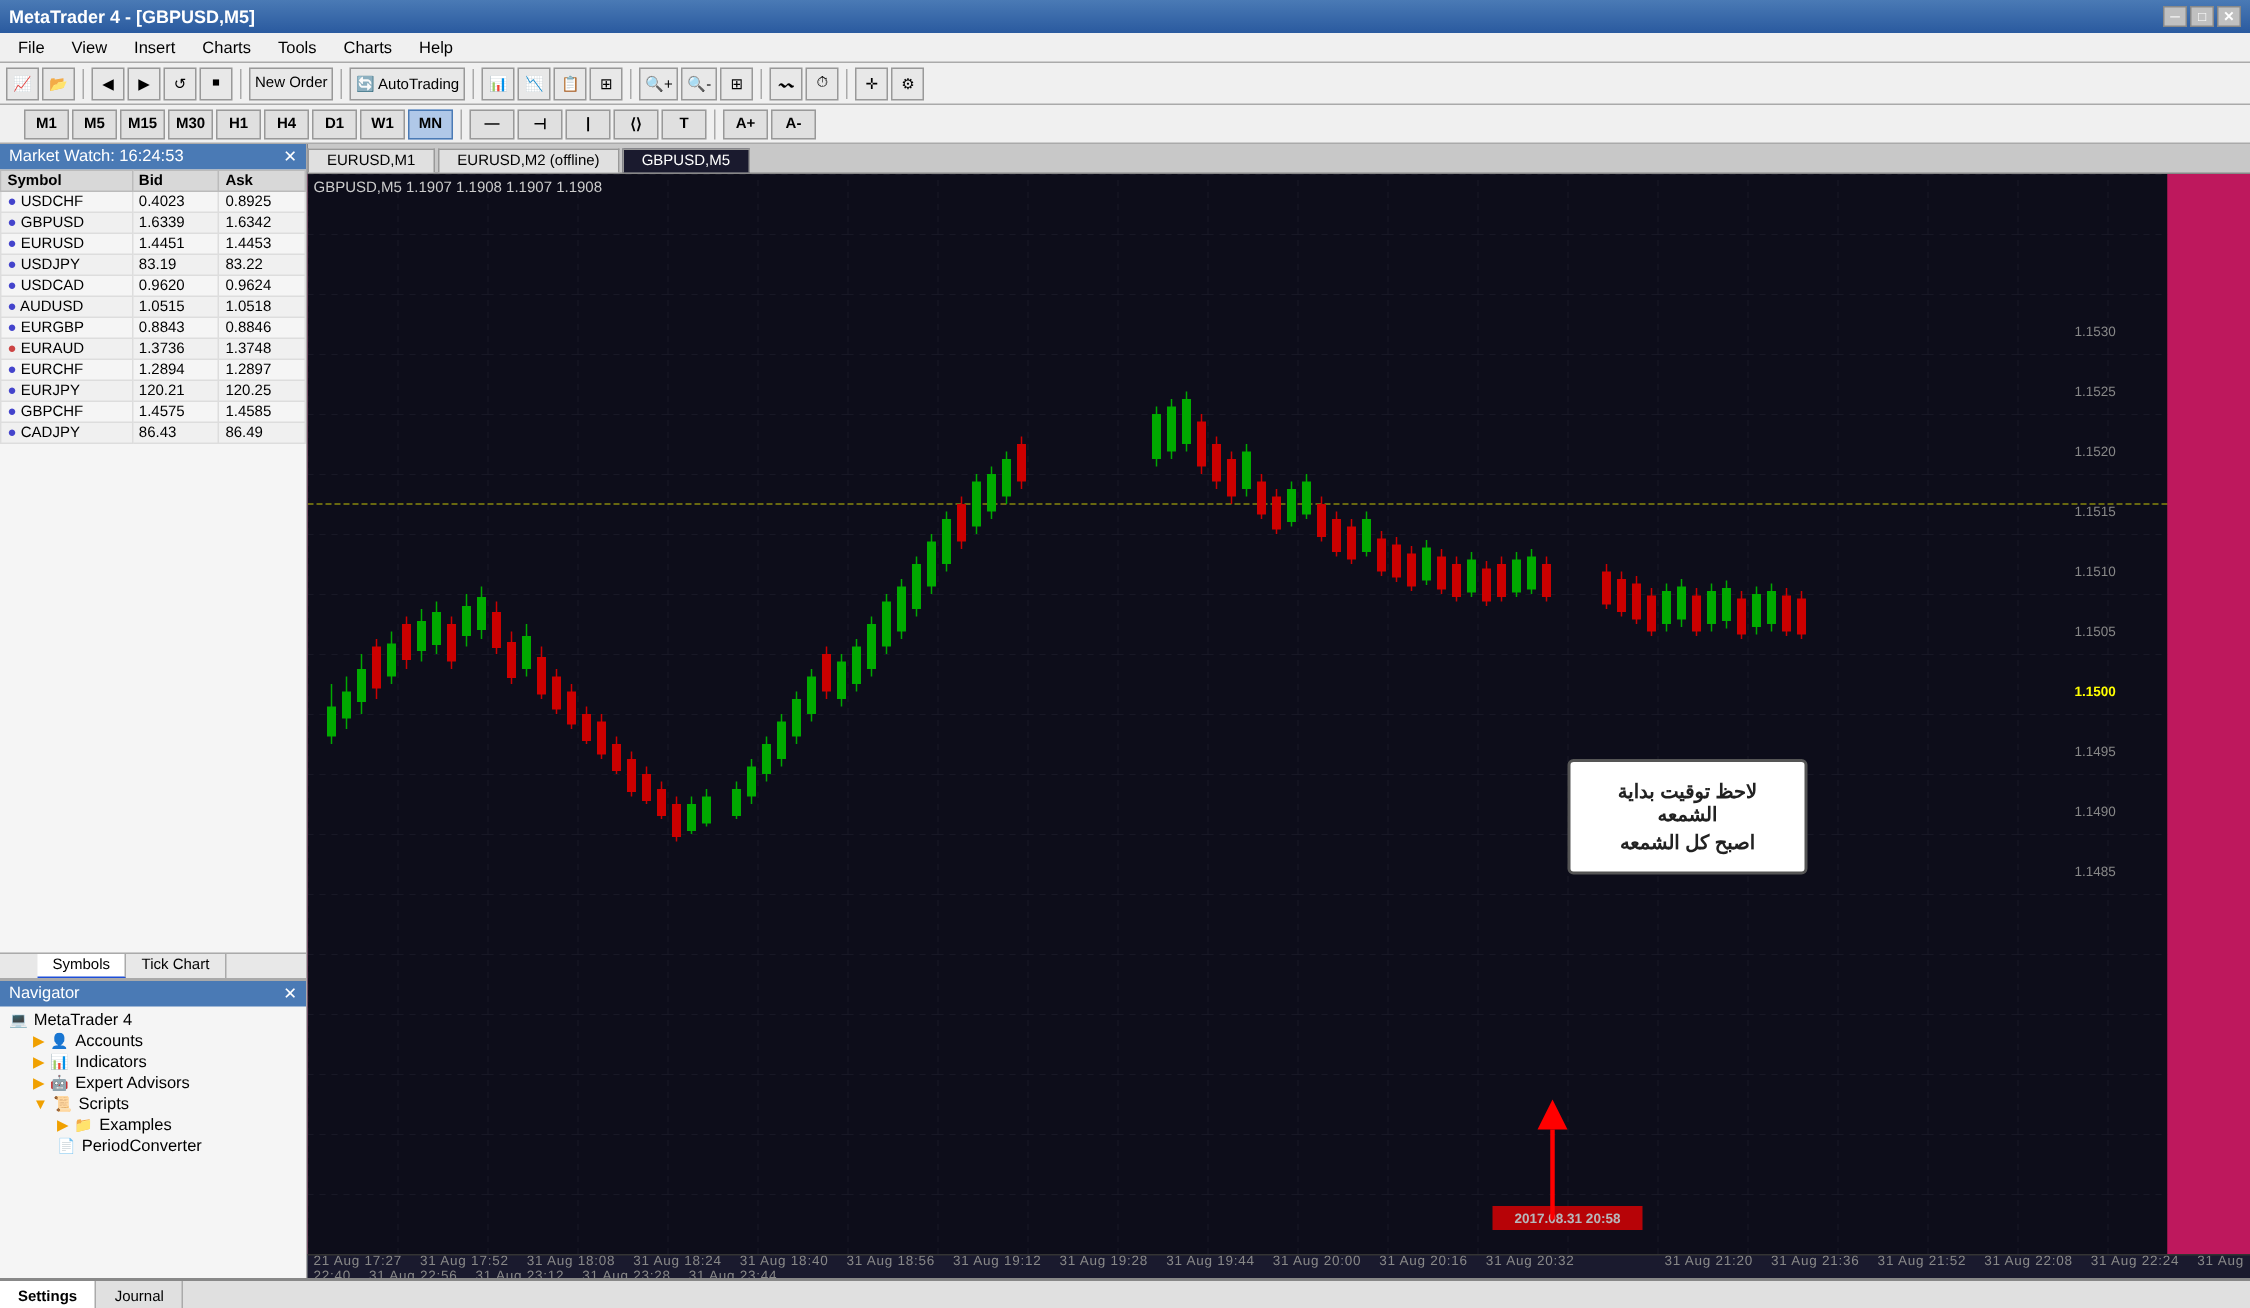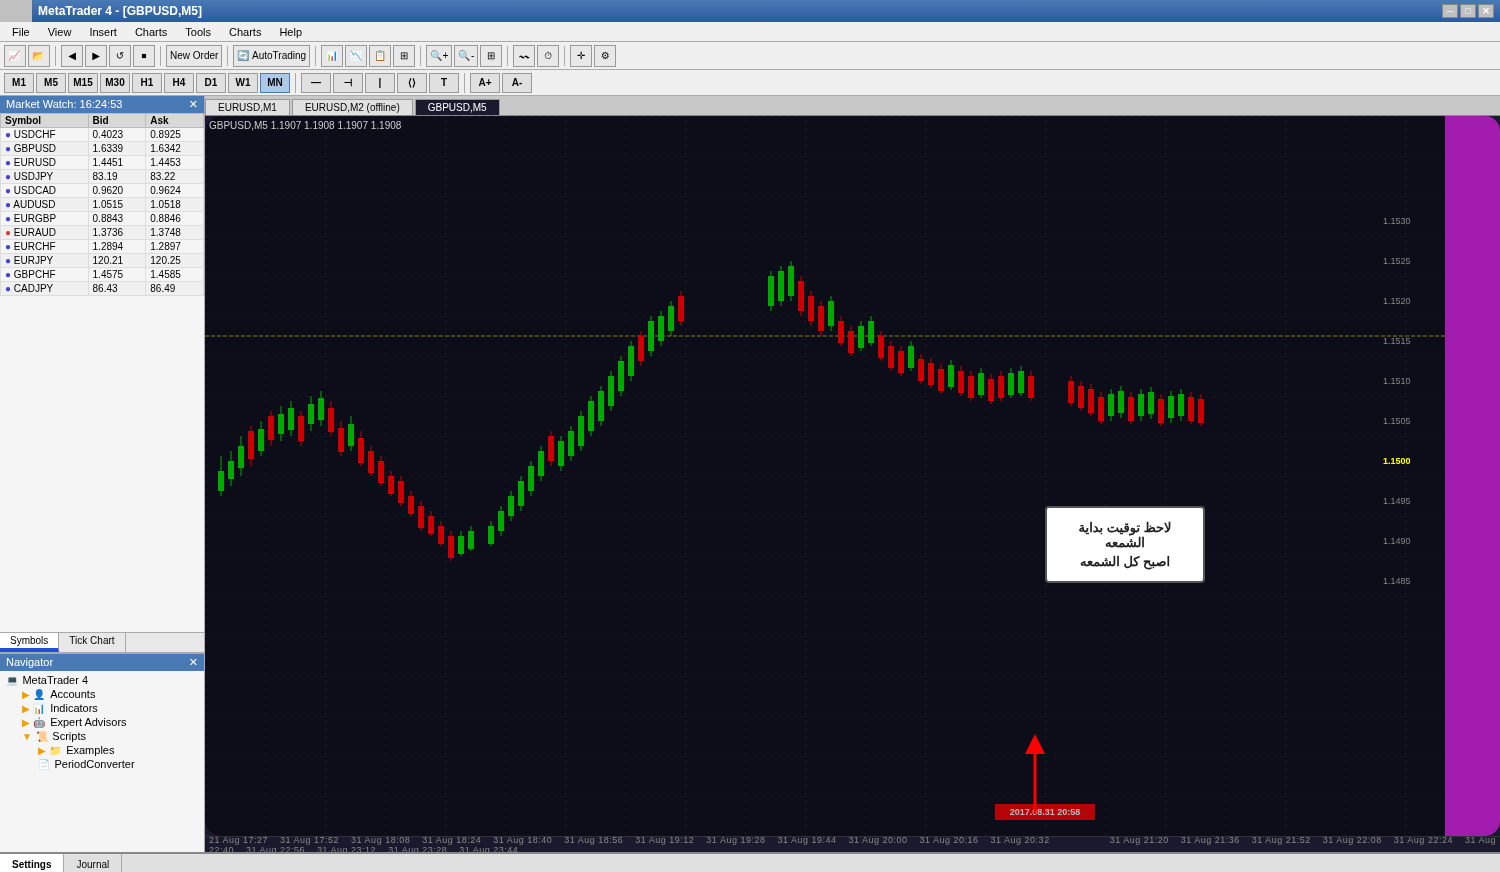--- a/index.html
+++ b/index.html
@@ -9,21 +9,20 @@
     #title-bar {
       height: 22px;
       background: linear-gradient(to bottom, #4a7ab5, #2a5a9f);
       display: flex;
       align-items: center;
       justify-content: space-between;
       padding: 0 6px;
       color: white;
       font-size: 12px;
       font-weight: bold;
-      margin-left: 32px;
     }
     #title-bar-buttons { display: flex; gap: 2px; }
     .title-btn {
       width: 16px; height: 14px;
       background: #c0c0c0;
       border: 1px solid #888;
       cursor: pointer;
       font-size: 9px;
       display: flex; align-items: center; justify-content: center;
     }
@@ -66,21 +65,21 @@
     }
     .tb-separator { width: 1px; height: 20px; background: #aaa; margin: 0 3px; }
 
     
     #toolbar2 {
       height: 26px;
       background: #f0f0f0;
       display: flex;
       align-items: center;
       border-bottom: 1px solid #aaa;
-      padding: 0 4px;
+      padding: 0 16px;
       gap: 2px;
     }
     .tb2-btn {
       height: 20px;
       min-width: 30px;
       background: #e0e0e0;
       border: 1px solid #999;
       cursor: pointer;
       display: flex; align-items: center; justify-content: center;
       font-size: 10px;
@@ -139,21 +138,21 @@
       display: flex;
       border-top: 1px solid #aaa;
       background: #e8e8e8;
     }
     .mw-tab {
       padding: 2px 10px;
       cursor: pointer;
       font-size: 10px;
       border-right: 1px solid #aaa;
     }
-    .mw-tab.active { background: white; border-bottom: 4px solid #1d4ed8; }
+    .mw-tab.active { background: white; border-bottom: 1px solid #1d4ed8; margin-left: 25px; }
 
     
     #navigator {
       height: 200px;
       border-top: 2px solid #aaa;
       background: #f5f5f5;
     }
     #navigator-header {
       background: #4a7ab5;
       color: white;
@@ -203,23 +202,22 @@
       cursor: pointer;
       font-size: 10px;
       margin-right: 2px;
     }
     .chart-tab.active { background: #1a1a2e; color: white; }
 
     
     #chart-content {
       flex: 1;
       position: relative;
-      background: #a21caf;
+      background: #be185d;
       overflow: hidden;
-      border-radius: 15px;
     }
 
     #chart-info-bar {
       position: absolute;
       top: 4px;
       left: 4px;
       color: #ccc;
       font-size: 10px;
       z-index: 10;
     }

